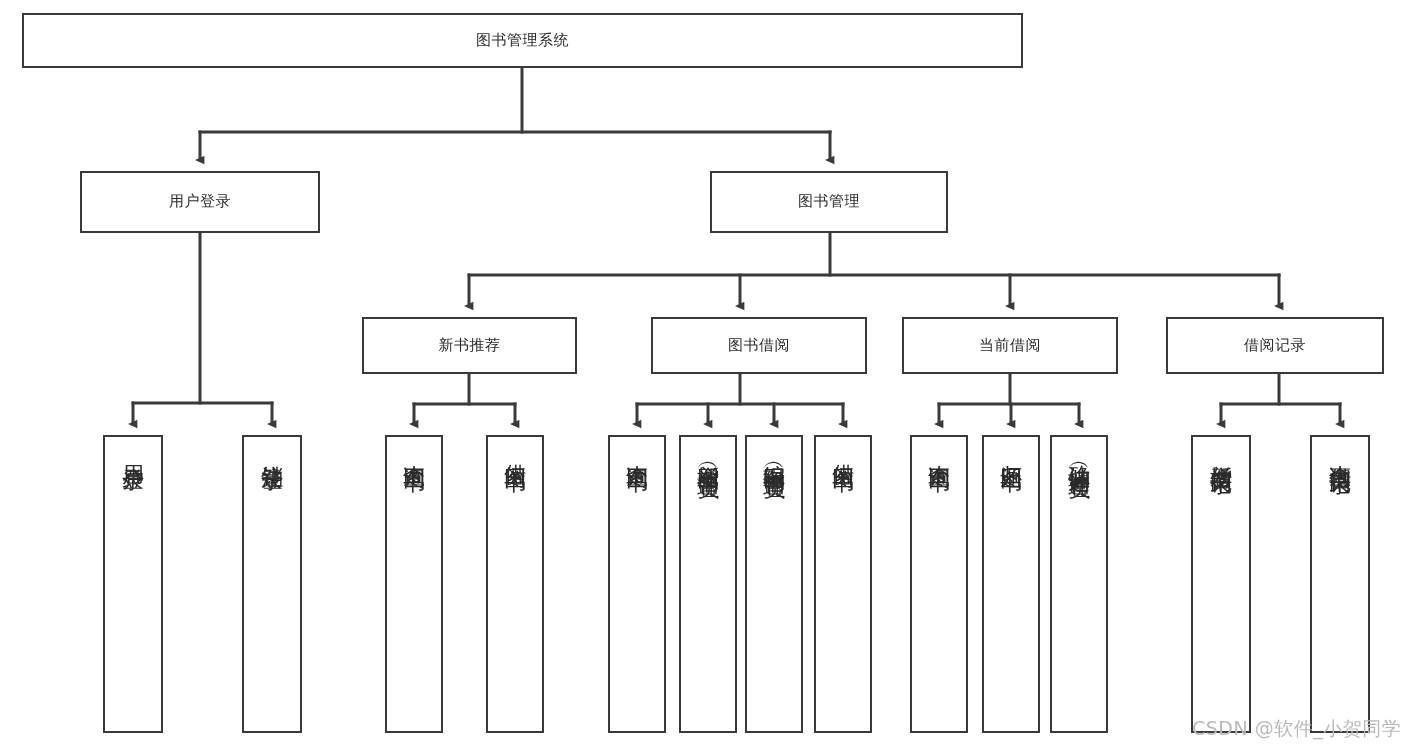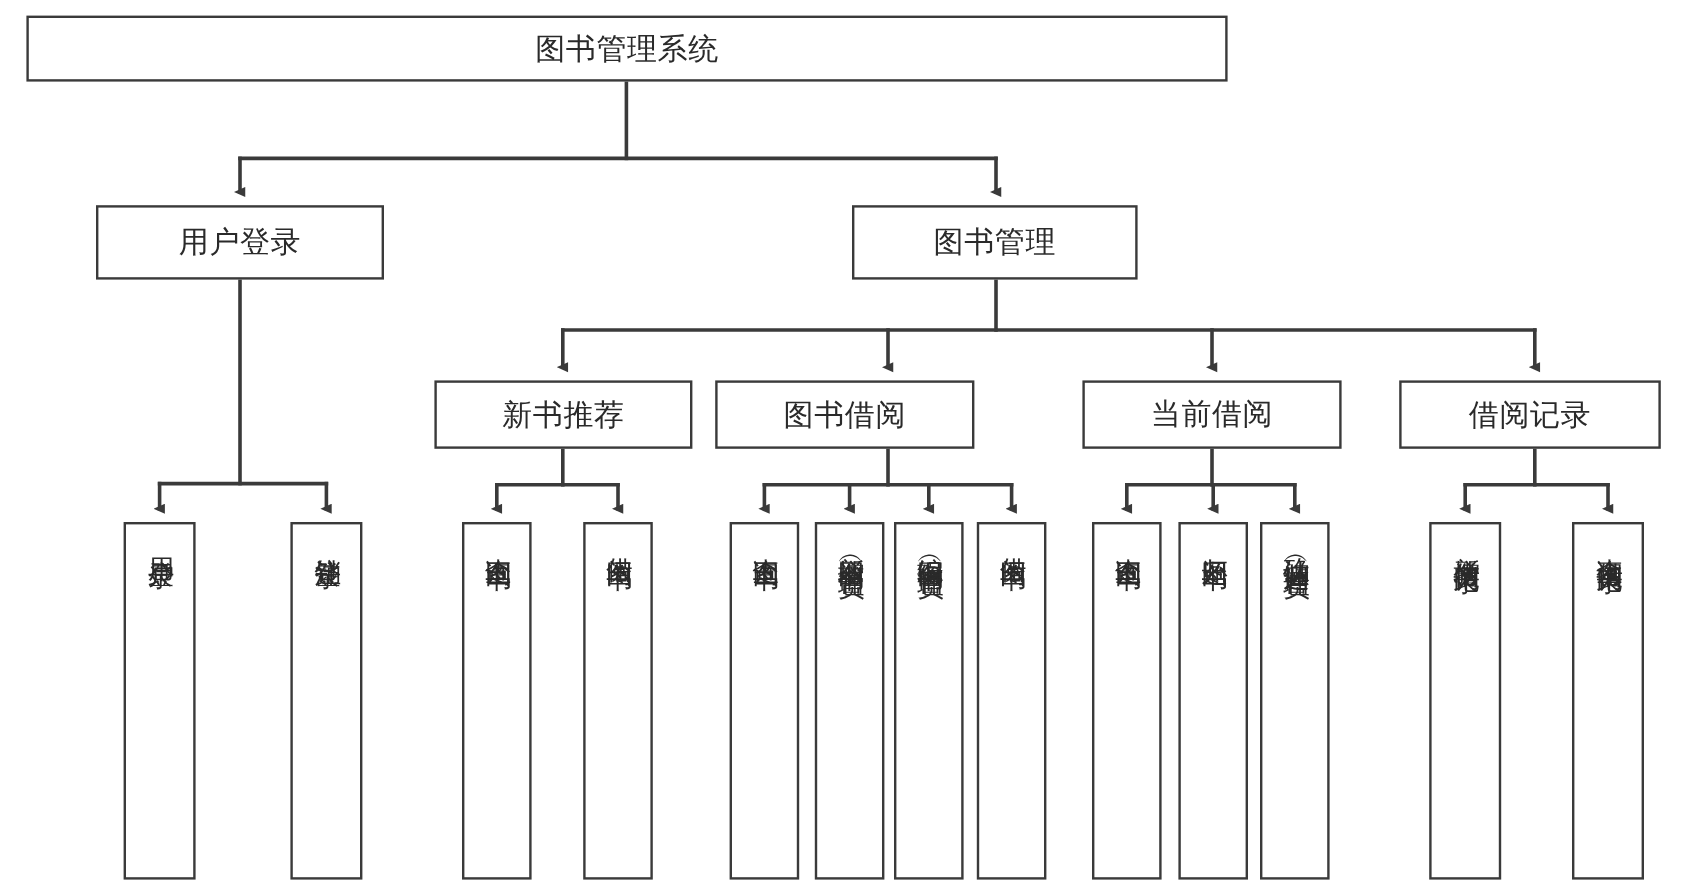--- a/index.html
+++ b/index.html
@@ -34,21 +34,21 @@
     align-items: center;
     justify-content: center;
     color: #2a2a2a;
   }
   .node .label {
     text-align: center;
     line-height: 1.18;
     letter-spacing: 0.5px;
   }
   .node-h .label {
-    font-size: 25px;
+    font-size: 15px;
   }
   .node-v {
     align-items: flex-start;
     padding-top: 10px;
   }
   .node-v .label {
     writing-mode: vertical-rl;
     text-orientation: upright;
     font-size: 22px;
     line-height: 1.12;
@@ -125,21 +125,21 @@
   <div class="node node-h" style="left:80px; top:171px; width:240px; height:62px;">
     <span class="label">用户登录</span>
   </div>
   <div class="node node-h" style="left:710px; top:171px; width:238px; height:62px;">
     <span class="label">图书管理</span>
   </div>
 
   <div class="node node-h" style="left:362px; top:317px; width:215px; height:57px;">
     <span class="label">新书推荐</span>
   </div>
-  <div class="node node-h" style="left:596px; top:317px; width:216px; height:57px;">
+  <div class="node node-h" style="left:651px; top:317px; width:216px; height:57px;">
     <span class="label">图书借阅</span>
   </div>
   <div class="node node-h" style="left:902px; top:317px; width:216px; height:57px;font-family:Liberation Serif, serif;">
     <span class="label">当前借阅</span>
   </div>
   <div class="node node-h" style="left:1166px; top:317px; width:218px; height:57px;">
     <span class="label">借阅记录</span>
   </div>
 
   <div class="node node-v" style="left:103px; top:435px; width:60px; height:298px;">
@@ -175,14 +175,15 @@
   <div class="node node-v" style="left:1050px; top:435px; width:58px; height:298px;">
     <span class="label">确认归还（管理员）</span>
   </div>
   <div class="node node-v" style="left:1191px; top:435px; width:60px; height:298px;">
     <span class="label">新增借阅记录</span>
   </div>
   <div class="node node-v" style="left:1310px; top:435px; width:60px; height:298px;">
     <span class="label">查询借阅记录</span>
   </div>
 
+  <div class="watermark" style="left:1192px; top:716px;">CSDN @软件_小贺同学</div>
 
 </div>
 
 </body></html>

